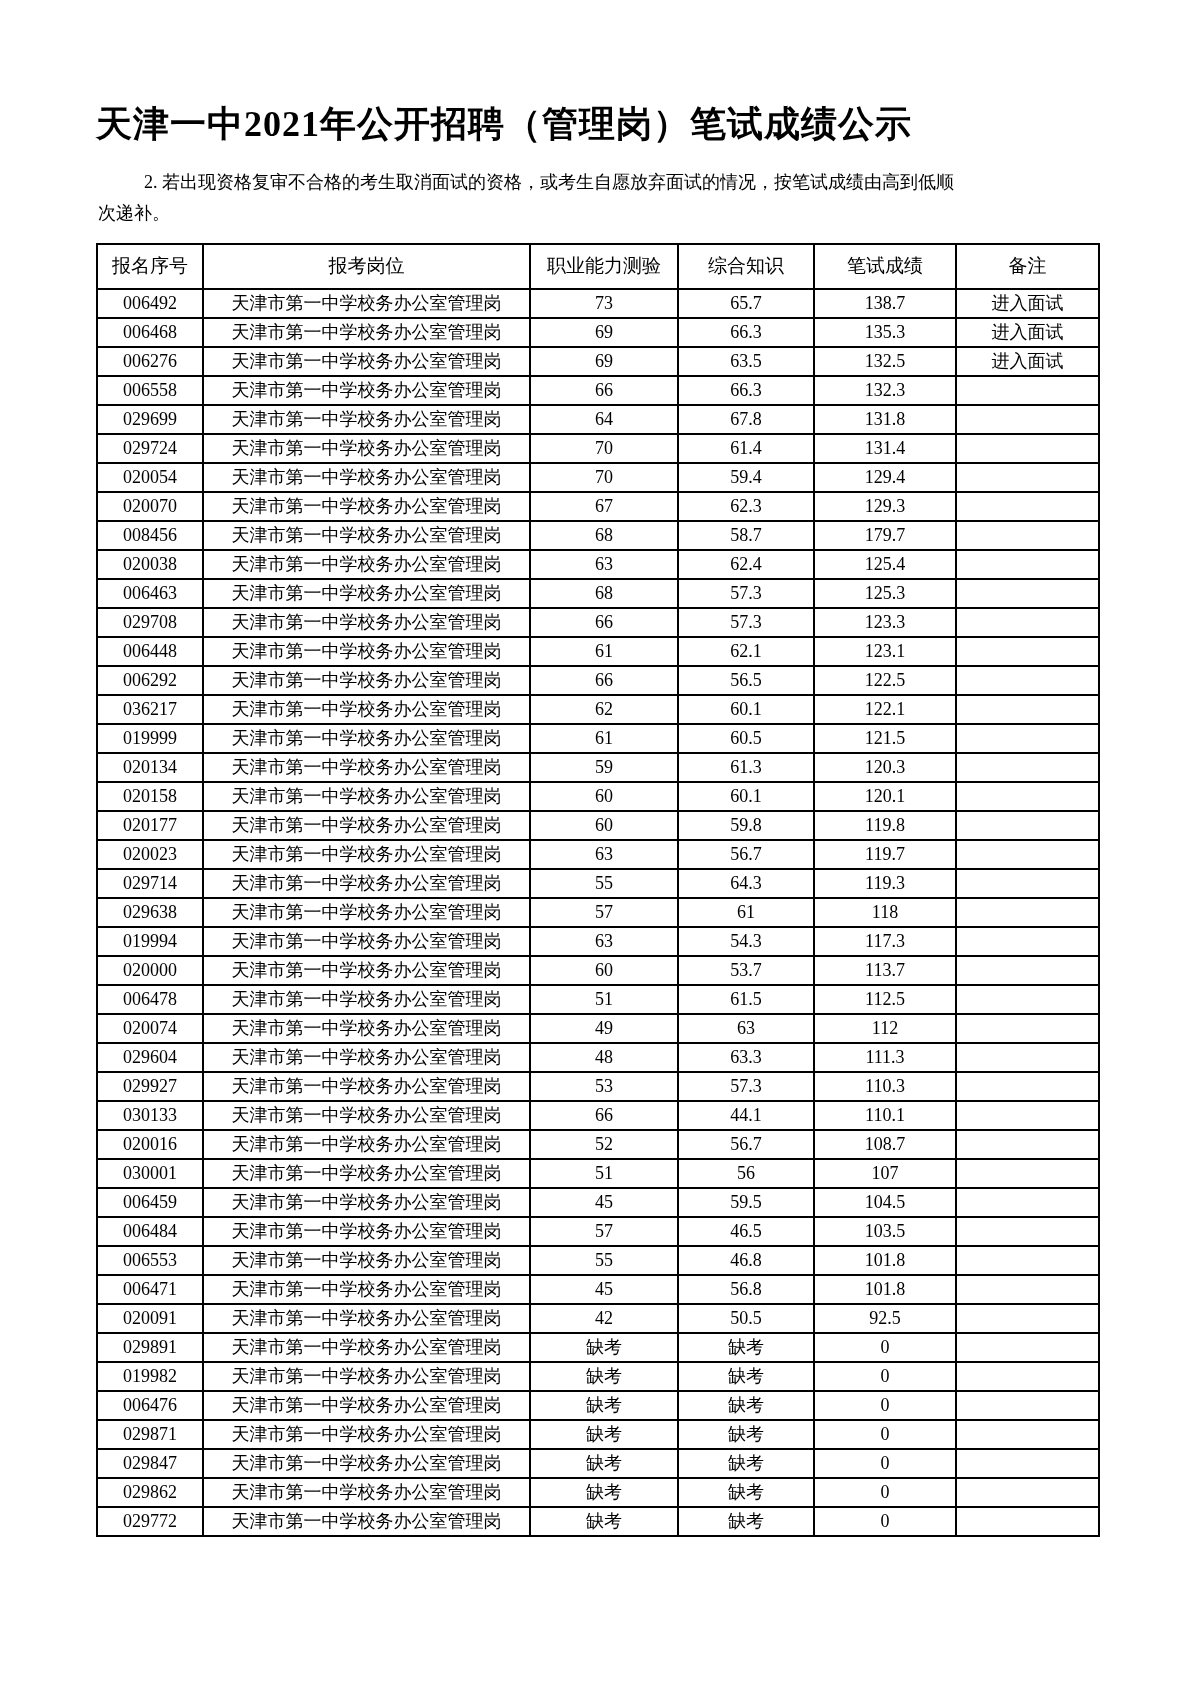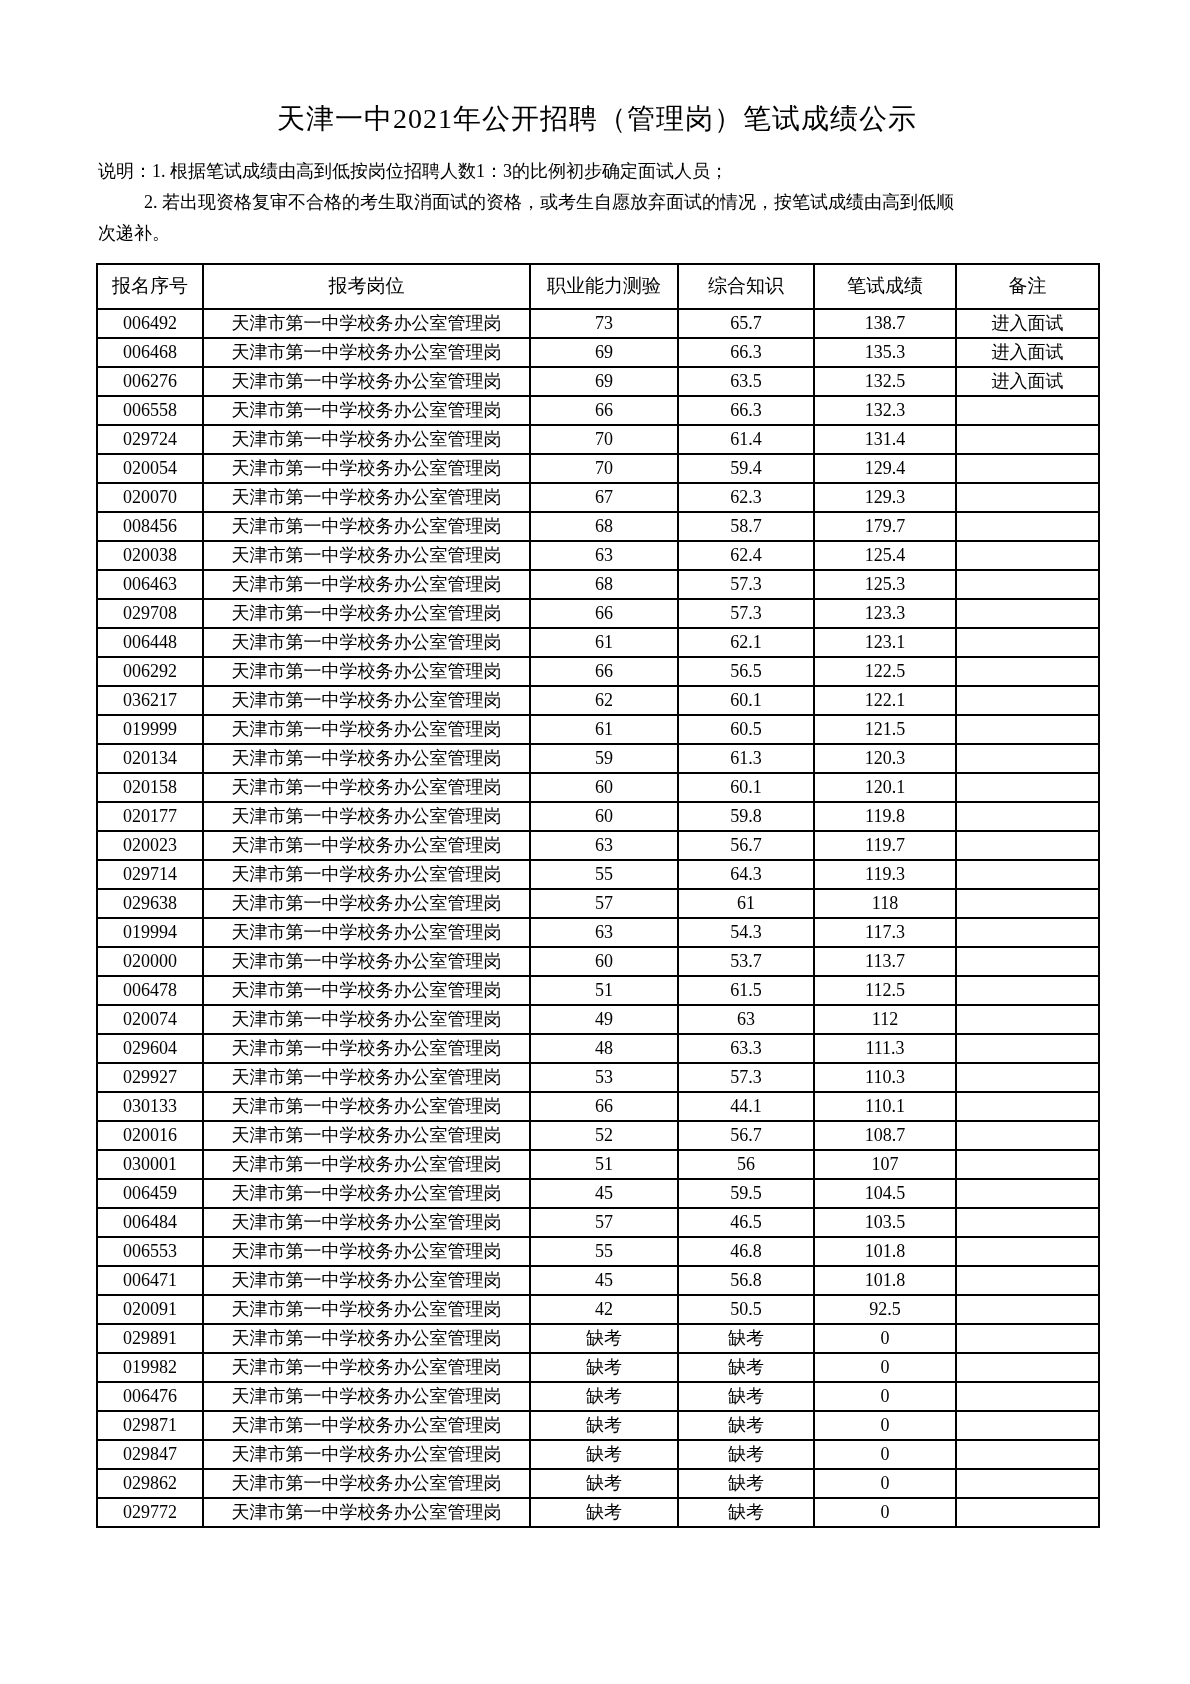--- a/index.html
+++ b/index.html
@@ -13,23 +13,23 @@
     overflow: hidden;
   }
   .page {
     position: absolute;
     left: 96px;
     top: 0;
     width: 1002px;
   }
   .doc-title {
     margin: 100px 0 18px 0;
-    font-size: 28px;
-    font-weight: 400;
-    text-align: center;
+    font-size: 36px;
+    font-weight: 700;
+    text-align: left;
     letter-spacing: 1px;
     white-space: nowrap;
   }
   .notes {
     font-size: 18px;
     line-height: 1.72;
     margin: 0 0 8px 2px;
   }
   .note-line { white-space: nowrap; }
   .note-line.indent { padding-left: 46px; }
@@ -61,21 +61,20 @@
   col.c-remark   { width: 143px; }
 </style>
 </head>
 <body>
 
 <div class="page">
 
   <h1 class="doc-title">天津一中2021年公开招聘（管理岗）笔试成绩公示</h1>
 
   <div class="notes">
-    <div class="note-line">说明：1. 根据笔试成绩由高到低按岗位招聘人数1：3的比例初步确定面试人员；</div>
     <div class="note-line indent">2. 若出现资格复审不合格的考生取消面试的资格，或考生自愿放弃面试的情况，按笔试成绩由高到低顺</div>
     <div class="note-line">次递补。</div>
   </div>
 
   <table class="score-table">
     <colgroup>
       <col class="c-regno">
       <col class="c-position">
       <col class="c-aptitude">
       <col class="c-knowledge">
@@ -119,20 +118,28 @@
         </tr>
         <tr>
           <td>006558</td>
           <td>天津市第一中学校务办公室管理岗</td>
           <td>66</td>
           <td>66.3</td>
           <td>132.3</td>
           <td></td>
         </tr>
         <tr>
+          <td>029699</td>
+          <td>天津市第一中学校务办公室管理岗</td>
+          <td>64</td>
+          <td>67.8</td>
+          <td>131.8</td>
+          <td></td>
+        </tr>
+        <tr>
           <td>029724</td>
           <td>天津市第一中学校务办公室管理岗</td>
           <td>70</td>
           <td>61.4</td>
           <td>131.4</td>
           <td></td>
         </tr>
         <tr>
           <td>020054</td>
           <td>天津市第一中学校务办公室管理岗</td>

